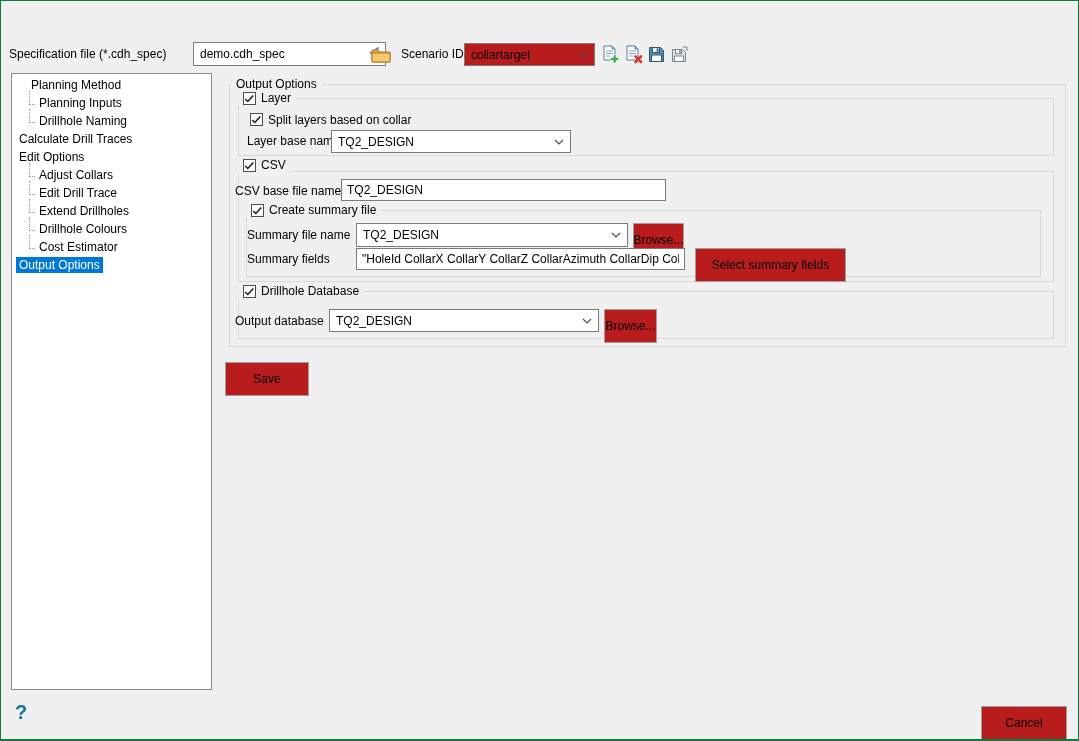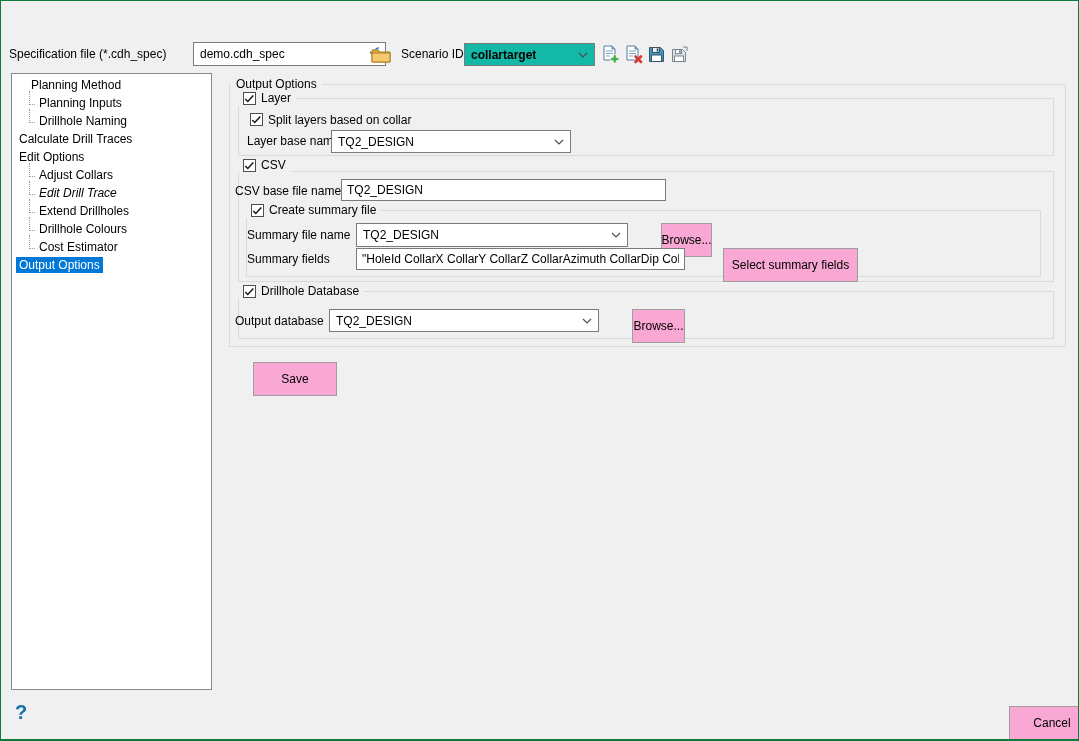--- a/index.html
+++ b/index.html
@@ -14,28 +14,28 @@
   .title { position:absolute; left:10px; top:8px; color:#ffffff; }
   .close-btn { position:absolute; right:0; top:0; width:45px; height:30px;
     display:flex; align-items:center; justify-content:center; cursor:default; }
 
   .lbl { position:absolute; white-space:nowrap; }
 
   .combo { position:absolute; background:#fff; border:1px solid #7b7b7b;
     display:flex; align-items:center; padding:0 20px 0 6px; overflow:hidden; }
   .combo .val { white-space:nowrap; overflow:hidden; }
   .combo .chev { position:absolute; right:6px; top:50%; margin-top:-3px; }
-  .combo.gray { background:#14b8a6;font-weight:bold; }
+  .combo.gray { background:#b91c1c; }
 
   .txt { position:absolute; border:1px solid #7b7b7b; background:#fff;
     font:12px "Liberation Sans", sans-serif; padding:0 5px; color:#000; }
 
-  .btn { position:absolute; background:#f9a8d4; border:1px solid #9e9e9e;
+  .btn { position:absolute; background:#b91c1c; border:1px solid #9e9e9e;
     font:12px "Liberation Sans", sans-serif; display:flex; align-items:center;
-    justify-content:center; padding:16px; white-space:nowrap;margin-left:28px; }
+    justify-content:center; padding:16px; white-space:nowrap; }
 
   .icon-btn { position:absolute; width:20px; height:20px; display:flex;
     align-items:center; justify-content:center; background:transparent; border:none; padding:0; }
 
   .gb { position:absolute; border:1px solid #d9d9d9; }
   .legend { position:absolute; display:flex; align-items:center; gap:5px;
     background:#f0f0f0; padding:0 5px; height:16px; white-space:nowrap; }
 
   .checkbox { width:13px; height:13px; background:#fff; border:1px solid #4d4d4d;
     display:inline-flex; align-items:center; justify-content:center; flex:0 0 13px; }
@@ -132,21 +132,21 @@
       <span class="tree-item" style="left: 16px; top: 3px;">Planning Method</span>
       <div class="branch" style="left: 17px; top: 17px;"></div>
       <span class="tree-item" style="left: 24px; top: 21px;">Planning Inputs</span>
       <div class="branch" style="left: 17px; top: 35px;"></div>
       <span class="tree-item" style="left: 24px; top: 39px;">Drillhole Naming</span>
       <span class="tree-item" style="left: 4px; top: 57px;">Calculate Drill Traces</span>
       <span class="tree-item" style="left: 4px; top: 75px;">Edit Options</span>
       <div class="branch" style="left: 17px; top: 89px;"></div>
       <span class="tree-item" style="left: 24px; top: 93px;">Adjust Collars</span>
       <div class="branch" style="left: 17px; top: 107px;"></div>
-      <span class="tree-item" style="left: 24px; top: 111px; font-style: italic;">Edit Drill Trace</span>
+      <span class="tree-item" style="left: 24px; top: 111px;">Edit Drill Trace</span>
       <div class="branch" style="left: 17px; top: 125px;"></div>
       <span class="tree-item" style="left: 24px; top: 129px;">Extend Drillholes</span>
       <div class="branch" style="left: 17px; top: 143px;"></div>
       <span class="tree-item" style="left: 24px; top: 147px;">Drillhole Colours</span>
       <div class="branch" style="left: 17px; top: 161px;"></div>
       <span class="tree-item" style="left: 24px; top: 165px;">Cost Estimator</span>
       <span class="tree-item selected" style="left: 4px; top: 183px; background: rgb(0, 120, 215);">Output Options</span>
     </div>
 
   <div class="gb" style="left:228px; top:83px; width:837px; height:263px;"></div>
@@ -206,21 +206,21 @@
   <div class="combo" style="left:355px; top:222px; width:272px; height:24px;">
     <span class="val">TQ2_DESIGN</span>
     <svg class="chev" width="10" height="6" viewBox="0 0 10 6">
         <polyline points="1,1 5,5 9,1" fill="none" stroke="#4a4a4a" stroke-width="1.1"></polyline>
       </svg>
   </div>
   <button class="btn" style="left:632px; top:222px; width:51px; height:24px;">Browse...</button>
 
   <span class="lbl" style="left:246px; top:251px;">Summary fields</span>
   <input class="txt" style="left: 355px; top: 247px; width: 329px; height: 22px;" value="&quot;HoleId CollarX CollarY CollarZ CollarAzimuth CollarDip Colla">
-  <button class="btn" style="left:694px; top:247px; width:135px; height:23px;">Select summary fields</button>
+  <button class="btn" style="left:694px; top:247px; width:151px; height:23px;">Select summary fields</button>
 
   <div class="gb" style="left:237px; top:290px; width:816px; height:48px;"></div>
   <div class="legend" style="left:237px; top:282px;">
     <span class="checkbox checked">
       <svg width="11" height="11" viewBox="0 0 13 13">
           <polyline points="1.5,7 4.5,10 11,3" fill="none" stroke="#1a1a1a" stroke-width="1.8"></polyline>
         </svg>
     </span>
     <span>Drillhole Database</span>
   </div>

